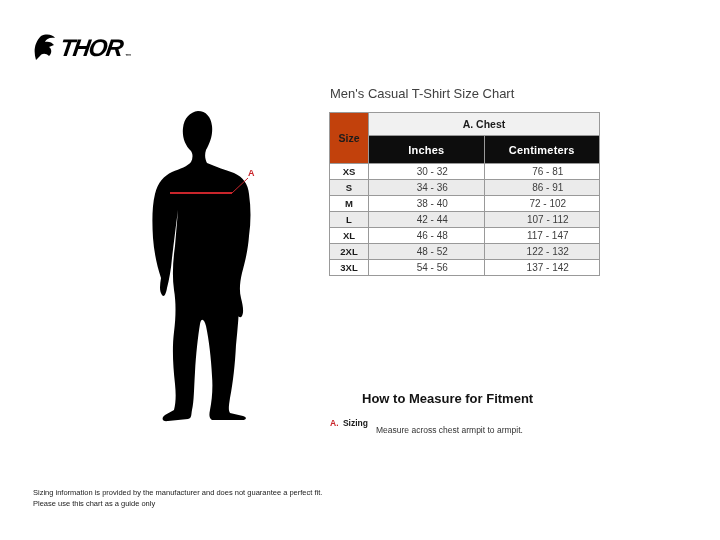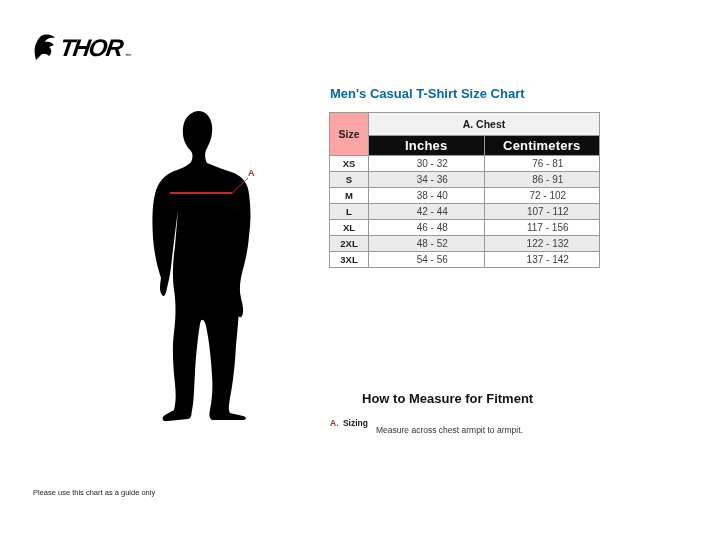--- a/index.html
+++ b/index.html
@@ -11,28 +11,28 @@
   .logo svg { display: block; }
   .logo-text { font-style: italic; font-weight: bold; font-size: 24px; letter-spacing: -1.5px;
                transform: skewX(-8deg); color: #000; line-height: 1; }
   .logo-tm { font-size: 6px; font-weight: bold; align-self: flex-end; margin-bottom: 2px; color:#000; }
 
   
   .figure-wrap { position: absolute; left: 148px; top: 110px; width: 105px; height: 315px; }
   .figure-wrap svg { overflow: visible; display: block; }
 
   
-  .chart-title { position: absolute; left: 330px; top: 86px; font-size: 13px; font-weight: bold; color: #0369a1; }
+  .chart-title { position: absolute; left: 330px; top: 86px; font-size: 13px; font-weight: normal; color: #404040; }
 
   table.size-chart { position: absolute; left: 329px; top: 112px; width: 270px;
                      border-collapse: collapse; table-layout: fixed; }
   table.size-chart th, table.size-chart td { border: 1px solid #999999; text-align: center; vertical-align: middle; }
-  th.size-head { background: #fca5a5; font-size: 10.5px; font-weight: bold; color: #1c1c1c; width: 39px; }
+  th.size-head { background: #c2410c; font-size: 10.5px; font-weight: bold; color: #1c1c1c; width: 39px; }
   th.group-head { background: #f1f1f1; font-size: 10.5px; font-weight: bold; color: #1c1c1c; height: 23px; }
-  tr.unit-row th { background: #0d0d0d; color: #ffffff; font-size: 13px; font-weight: bold; height: 20px; letter-spacing: 0.2px; }
+  tr.unit-row th { background: #0d0d0d; color: #ffffff; font-size: 11px; font-weight: bold; height: 28px; letter-spacing: 0.2px; }
   tbody tr { height: 16px; }
   tbody tr:nth-child(even) { background: #ebebeb; }
   tbody th { font-size: 9.5px; font-weight: bold; color: #1a1a1a; background: transparent; }
   tbody td { font-size: 10px; color: #3d3d3d; padding-left: 12px; }
 
   
   .measure-title { position: absolute; left: 330px; top: 391px; font-size: 13px; font-weight: bold; color: #131313; padding-left: 32px; }
   .measure-item { position: absolute; left: 330px; top: 412px; }
   .measure-key { color: #c9252b; font-weight: bold; font-size: 8.5px; }
   .measure-name { color: #1a1a1a; font-weight: bold; font-size: 8.5px; }
@@ -112,21 +112,21 @@
       <td>72 - 102</td>
     </tr>
     <tr>
       <th>L</th>
       <td>42 - 44</td>
       <td>107 - 112</td>
     </tr>
     <tr>
       <th>XL</th>
       <td>46 - 48</td>
-      <td>117 - 156</td>
+      <td>117 - 147</td>
     </tr>
     <tr>
       <th>2XL</th>
       <td>48 - 52</td>
       <td>122 - 132</td>
     </tr>
     <tr>
       <th>3XL</th>
       <td>54 - 56</td>
       <td>137 - 142</td>
@@ -135,14 +135,15 @@
 </table>
 
 <div class="measure-title">How to Measure for Fitment</div>
 <div class="measure-item">
   <span class="measure-key">A.</span>
   <span class="measure-name">Sizing</span>
 </div>
 <div class="measure-desc">Measure across chest armpit to armpit.</div>
 
 <div class="disclaimer">
+  <div>Sizing information is provided by the manufacturer and does not guarantee a perfect fit.</div>
   <div>Please use this chart as a guide only</div>
 </div>
 
 </body></html>

